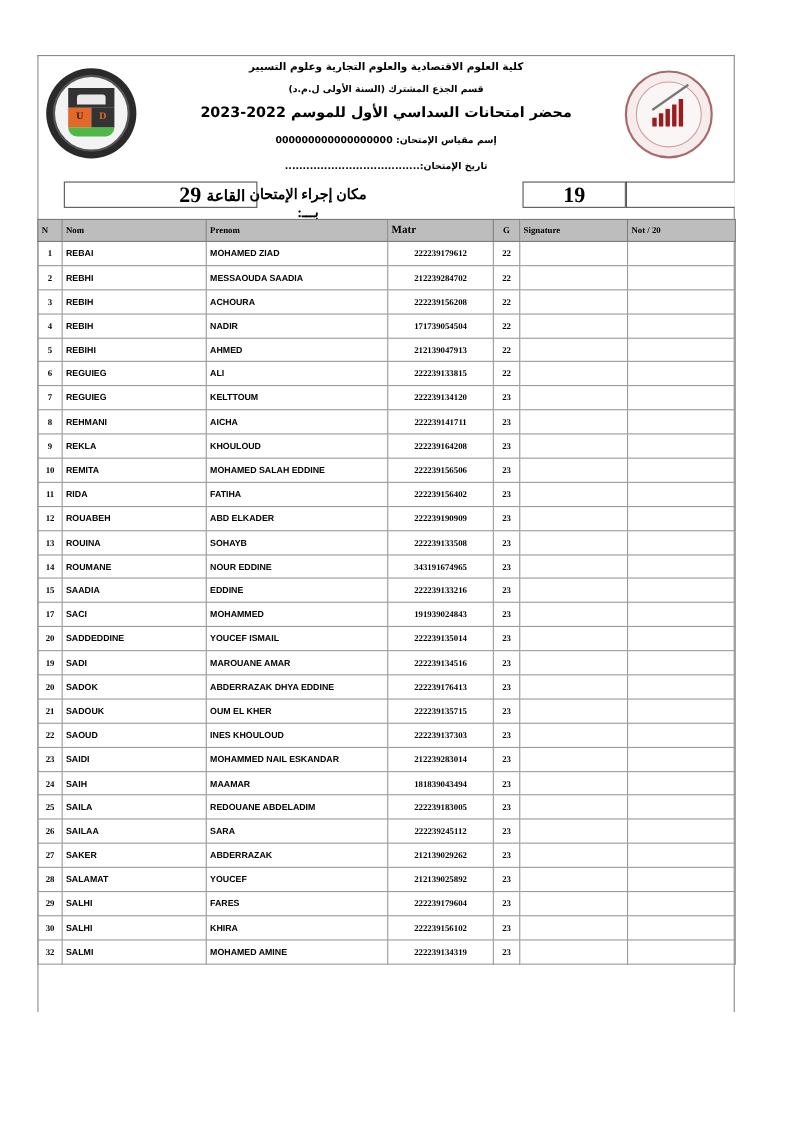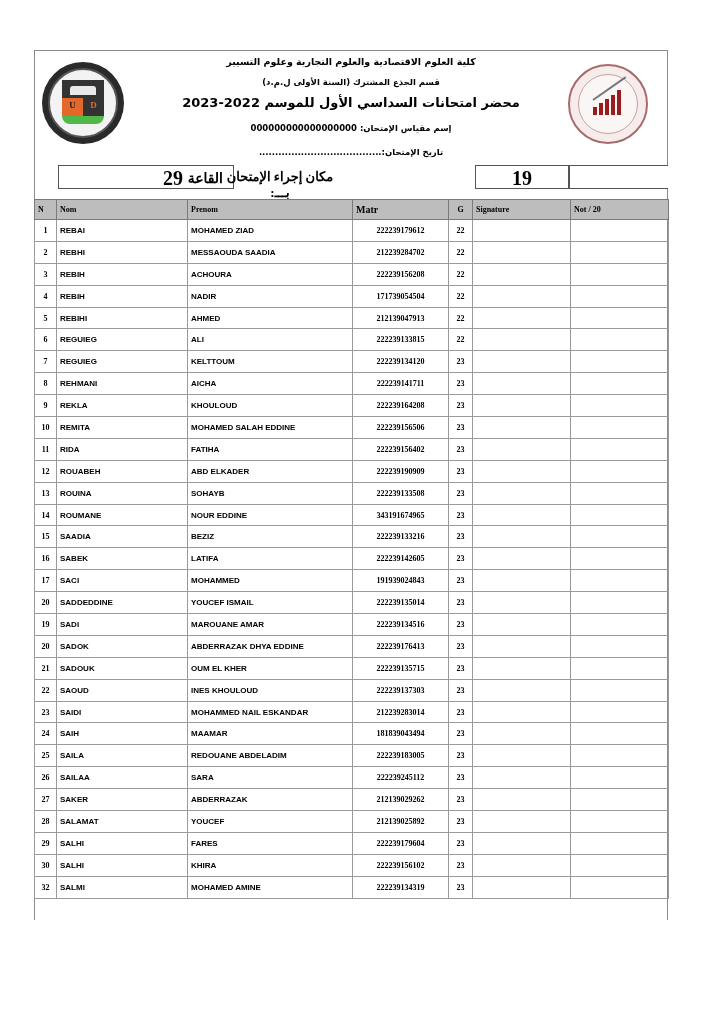--- a/index.html
+++ b/index.html
@@ -233,31 +233,22 @@
         <td class="c-nom">ROUMANE</td>
         <td class="c-prenom">NOUR EDDINE</td>
         <td class="c-matr">343191674965</td>
         <td class="c-g">23</td>
         <td class="c-sig"></td>
         <td class="c-note"></td>
       </tr>
       <tr>
         <td class="c-n">15</td>
         <td class="c-nom">SAADIA</td>
-        <td class="c-prenom">BEZIZ</td>
+        <td class="c-prenom">EDDINE</td>
         <td class="c-matr">222239133216</td>
-        <td class="c-g">23</td>
-        <td class="c-sig"></td>
-        <td class="c-note"></td>
-      </tr>
-      <tr>
-        <td class="c-n">16</td>
-        <td class="c-nom">SABEK</td>
-        <td class="c-prenom">LATIFA</td>
-        <td class="c-matr">222239142605</td>
         <td class="c-g">23</td>
         <td class="c-sig"></td>
         <td class="c-note"></td>
       </tr>
       <tr>
         <td class="c-n">17</td>
         <td class="c-nom">SACI</td>
         <td class="c-prenom">MOHAMMED</td>
         <td class="c-matr">191939024843</td>
         <td class="c-g">23</td>

